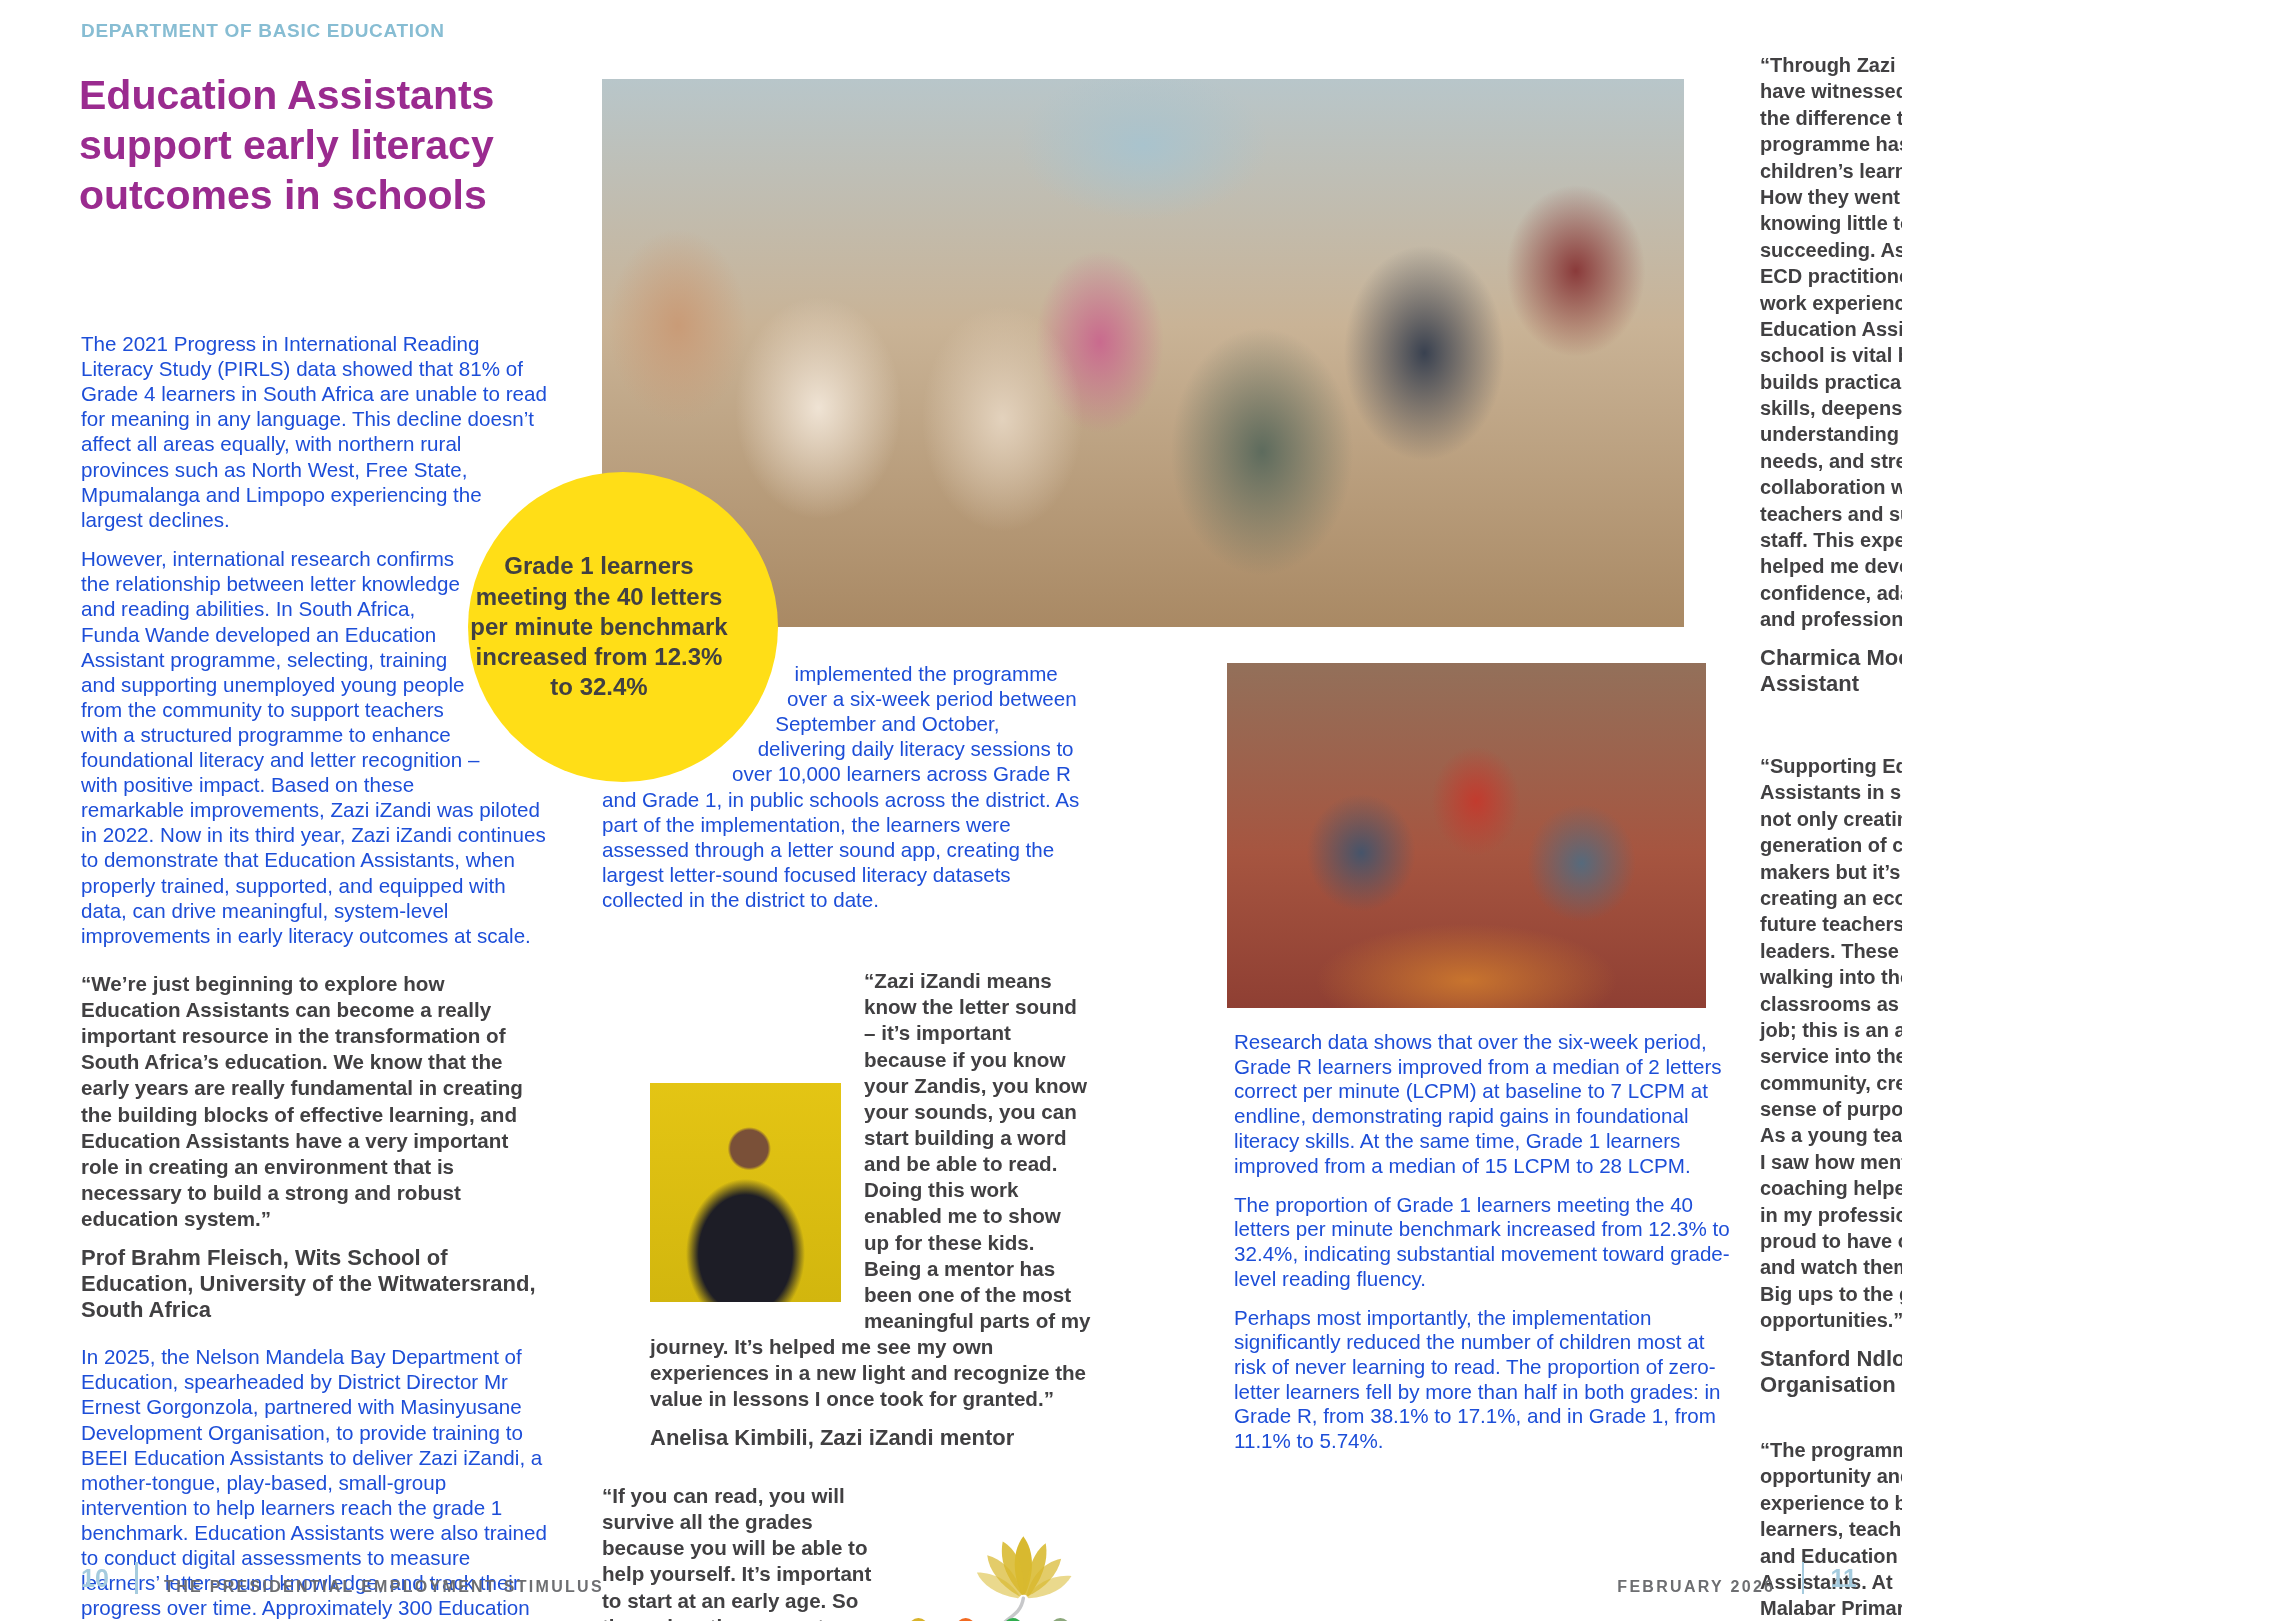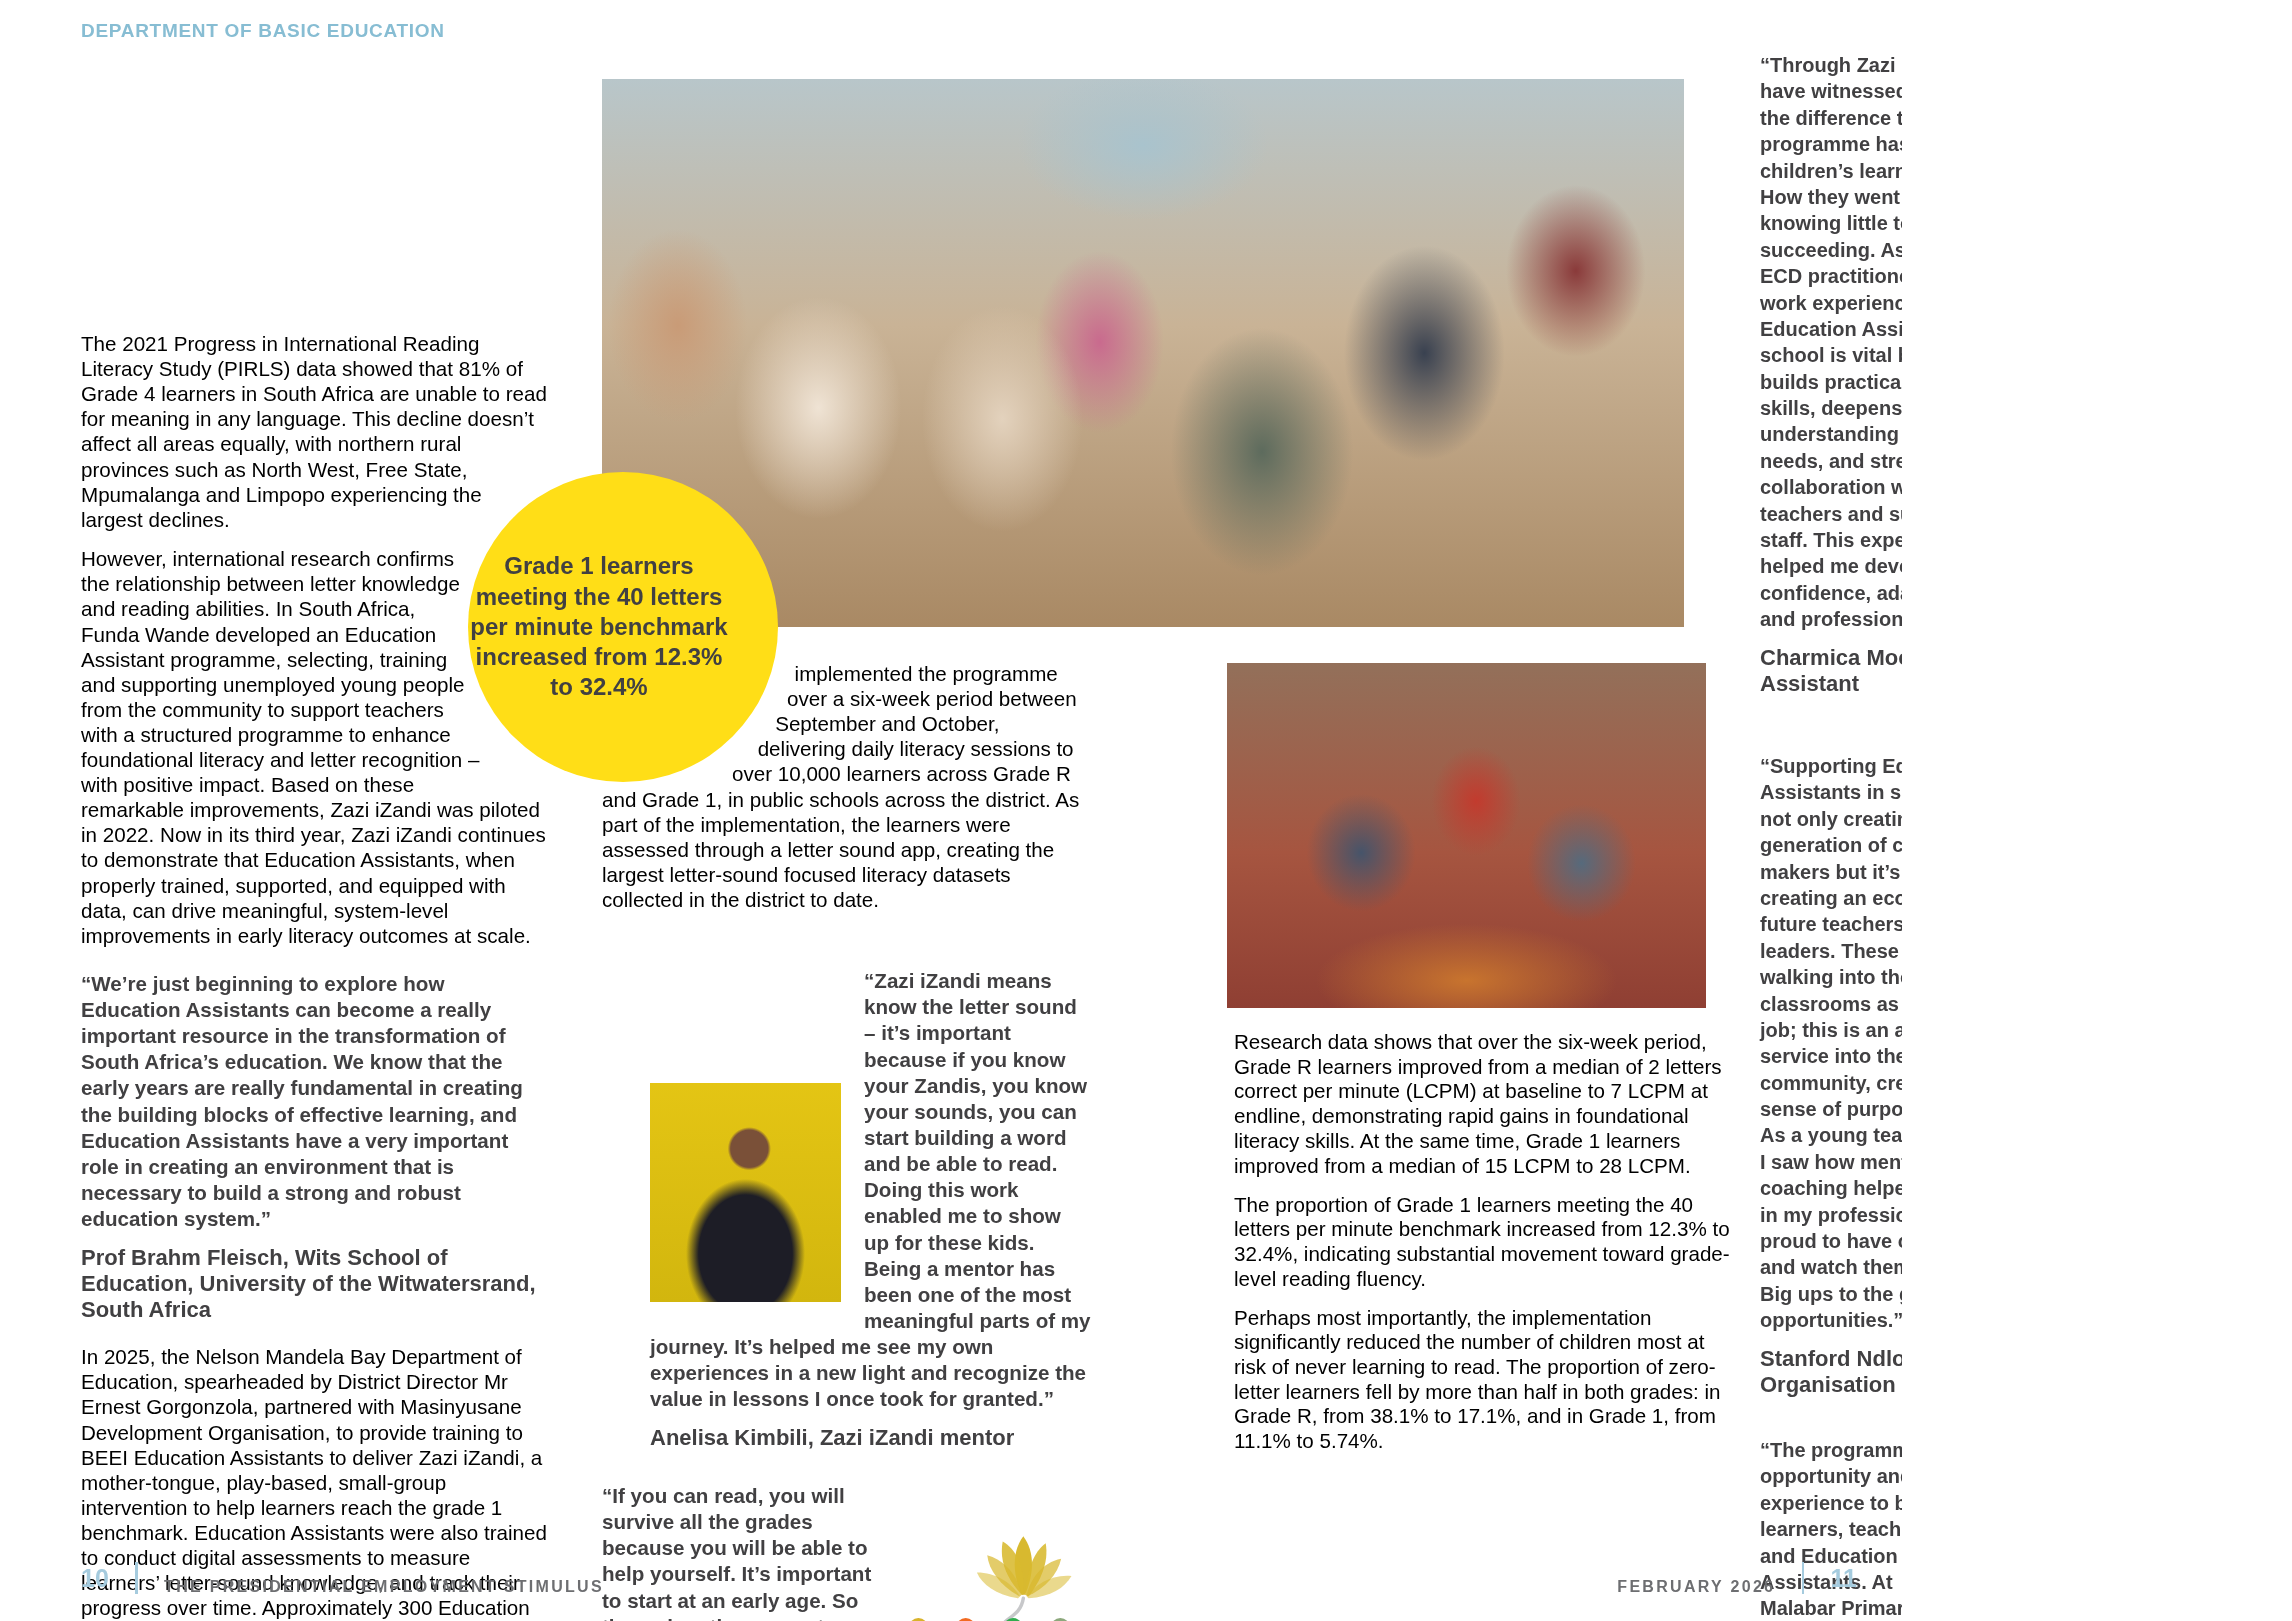--- a/index.html
+++ b/index.html
@@ -14,21 +14,21 @@
   .title {
     position:absolute; left:79px; top:70px; width:448px; margin:0;
     font-size:41px; line-height:1.22; font-weight:bold; color:#9A2B8F;
   }
   .col { position:absolute; color:#58595B; }
   .col1 { left:81px; top:331px; width:467px; }
   .col-mid { left:602px; top:661px; width:489px; }
   .col-results { left:1234px; top:1030px; width:503px; }
   .col4 { left:1760px; top:52px; width:499px; }
 
-  .body { font-size:20.6px; line-height:1.22; margin:0 0 14.3px 0; color:#000000; }
+  .body { font-size:20.6px; line-height:1.22; margin:0 0 14.3px 0; color:#1d4ed8; }
   .quote { font-size:20.6px; line-height:1.27; font-weight:bold; color:#414042; margin:23px 0 0 0; }
   .col4 .quote { font-size:20px; line-height:1.32; margin:0; }
   .attribution { font-size:22px; line-height:1.18; font-weight:bold; color:#414042; margin:12.5px 0 0 0; }
 
   
   .photo { position:absolute; }
   .main-photo {
     left:602px; top:79px; width:1082px; height:548px;
     background:
       radial-gradient(ellipse 116px 161px at 7% 45%, #c99b77 0%, rgba(201,155,119,0) 60%),
@@ -128,20 +128,21 @@
   .pagenum { font-size:25px; font-weight:bold; color:#A5CBDE; }
   .fdiv { width:2.7px; height:32px; background:#A5CBDE; margin:0 14.3px; }
   .ftext { font-size:16px; font-weight:bold; letter-spacing:2.3px; color:#6D6E71;margin-top:18px; }
 </style>
 </head>
 <body>
 
 <div class="spread">
 
   <div class="kicker">DEPARTMENT OF BASIC EDUCATION</div>
+  <h1 class="title">Education Assistants support early literacy outcomes in schools</h1>
 
   <div class="photo main-photo"></div>
   <div class="photo children-photo"></div>
 
   <div class="stat-circle">
     <div class="stat-text">Grade 1 learners meeting the 40 letters per minute benchmark increased from 12.3% to 32.4%</div>
   </div>
 
   <div class="col col1">
     <p class="body">The 2021 Progress in International Reading Literacy Study (PIRLS) data showed that 81% of Grade 4 learners in South Africa are unable to read for meaning in any language. This decline doesn’t affect all areas equally, with northern rural provinces such as North West, Free State, Mpumalanga and Limpopo experiencing the largest declines.</p>

